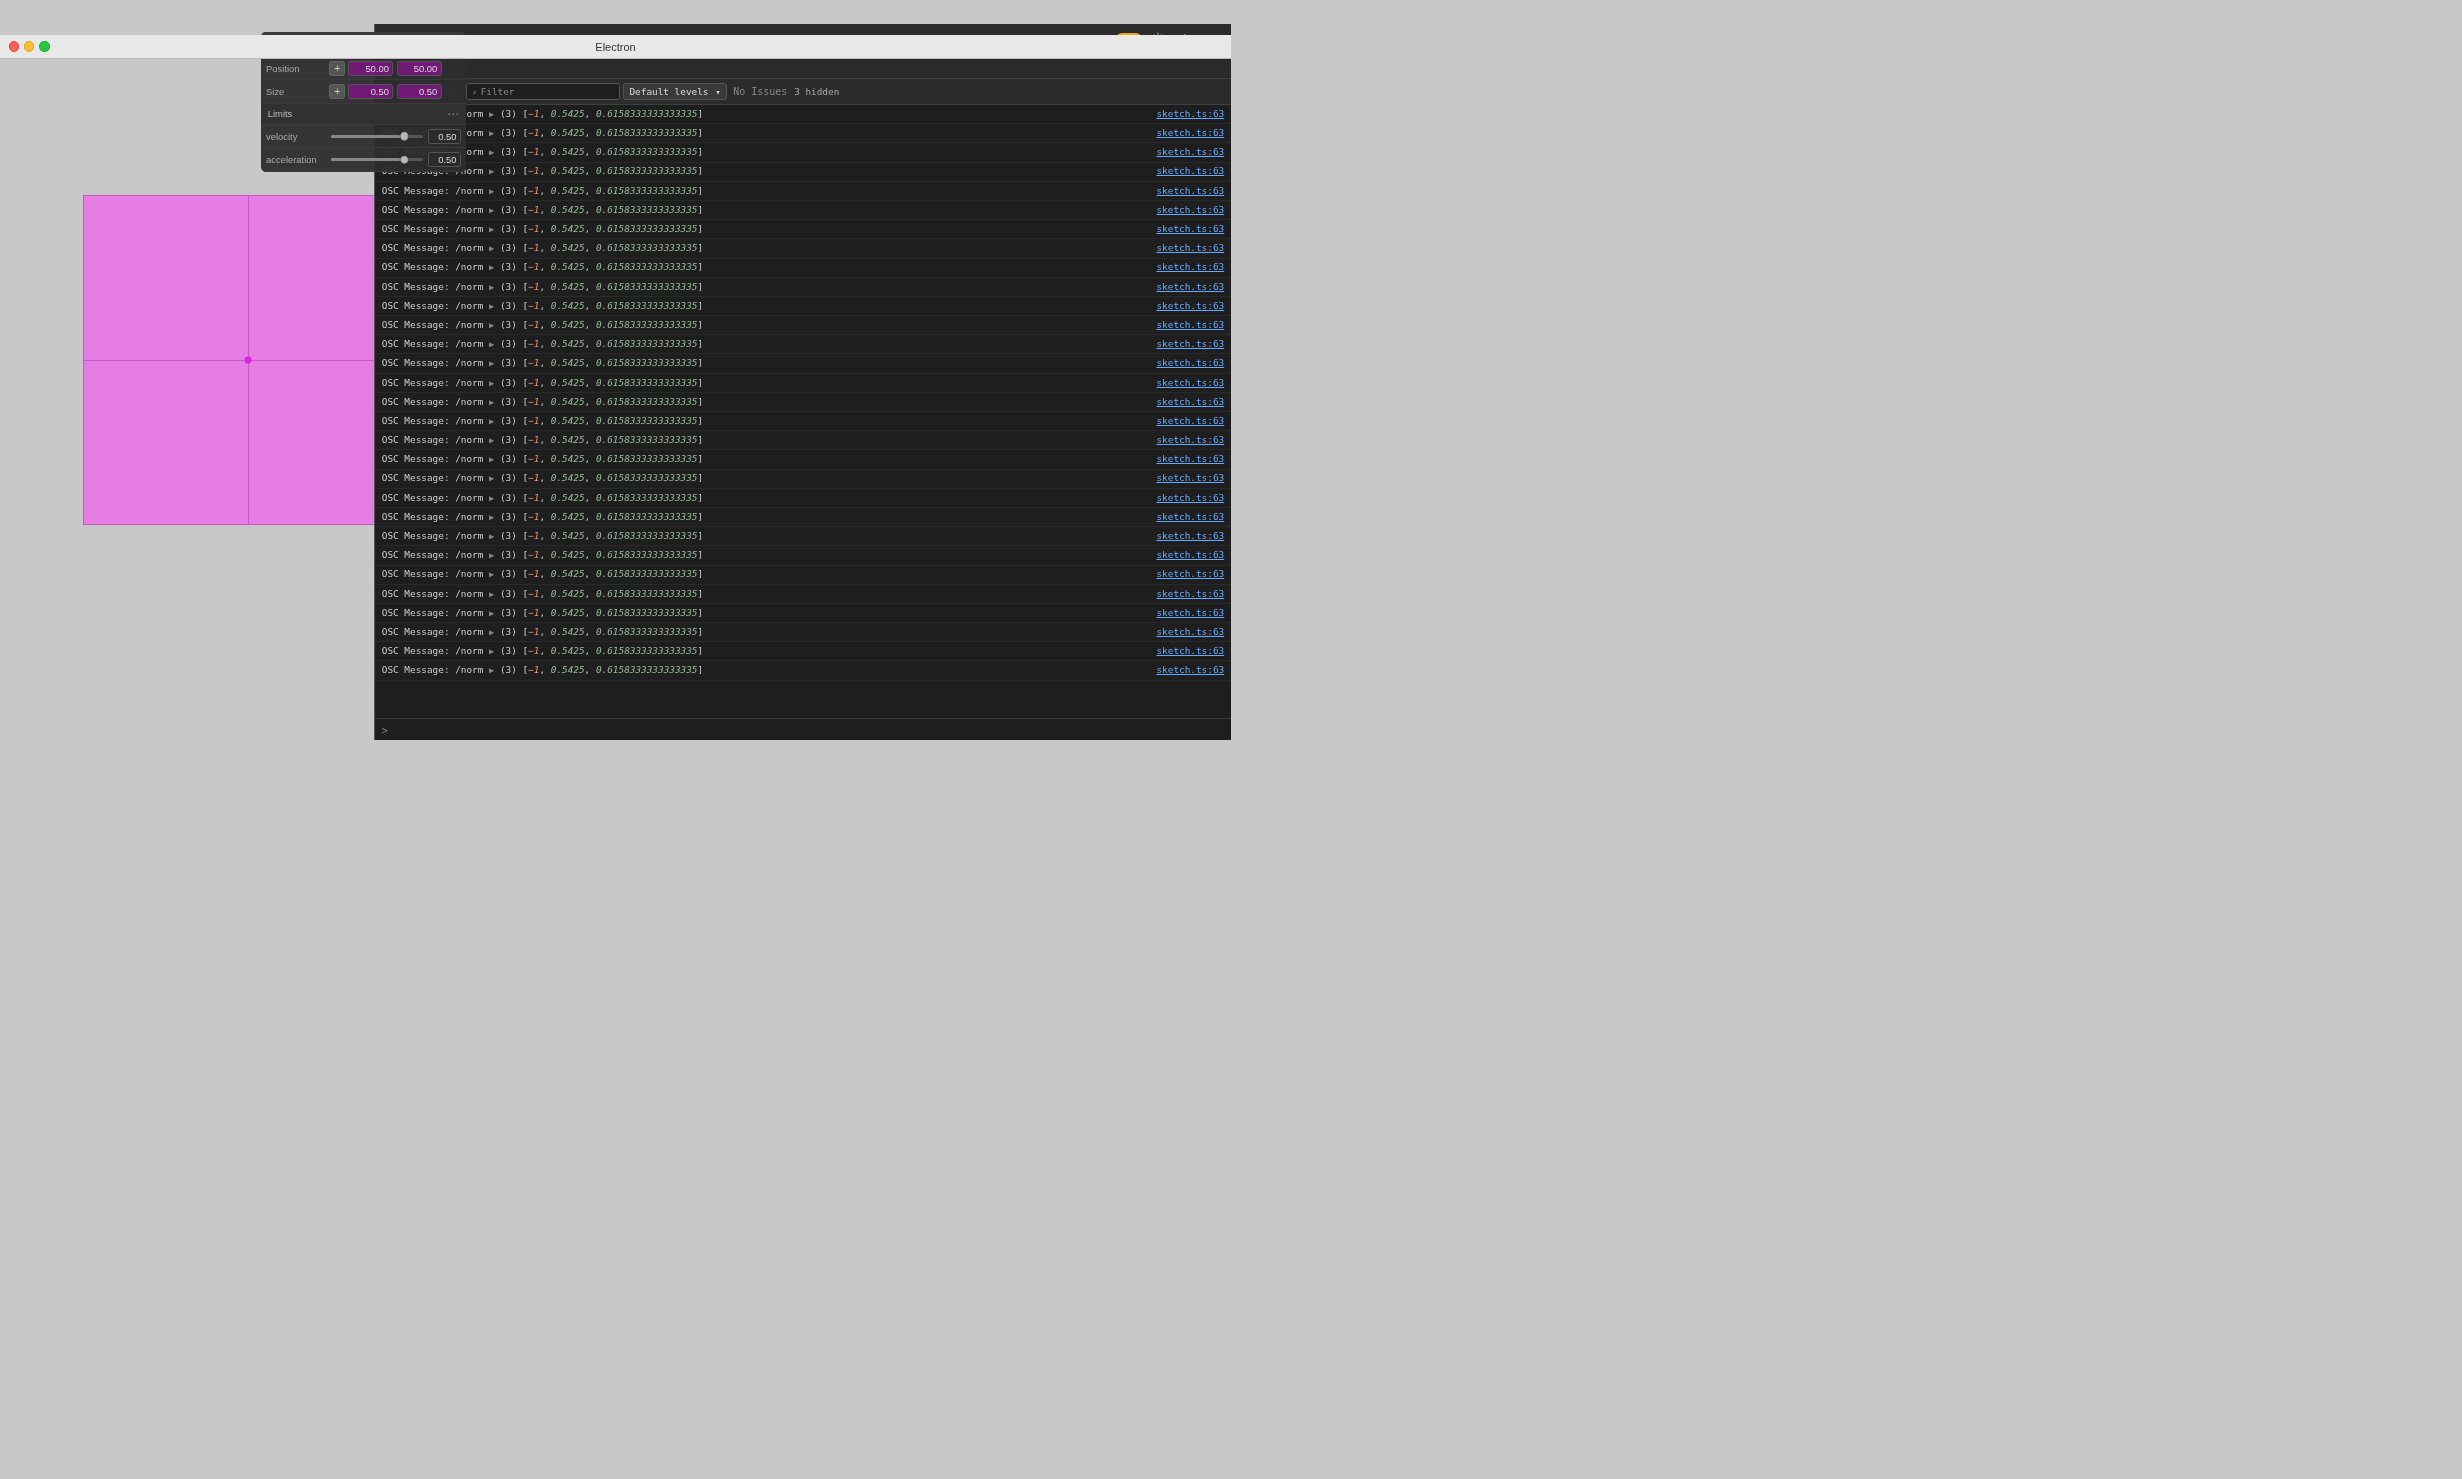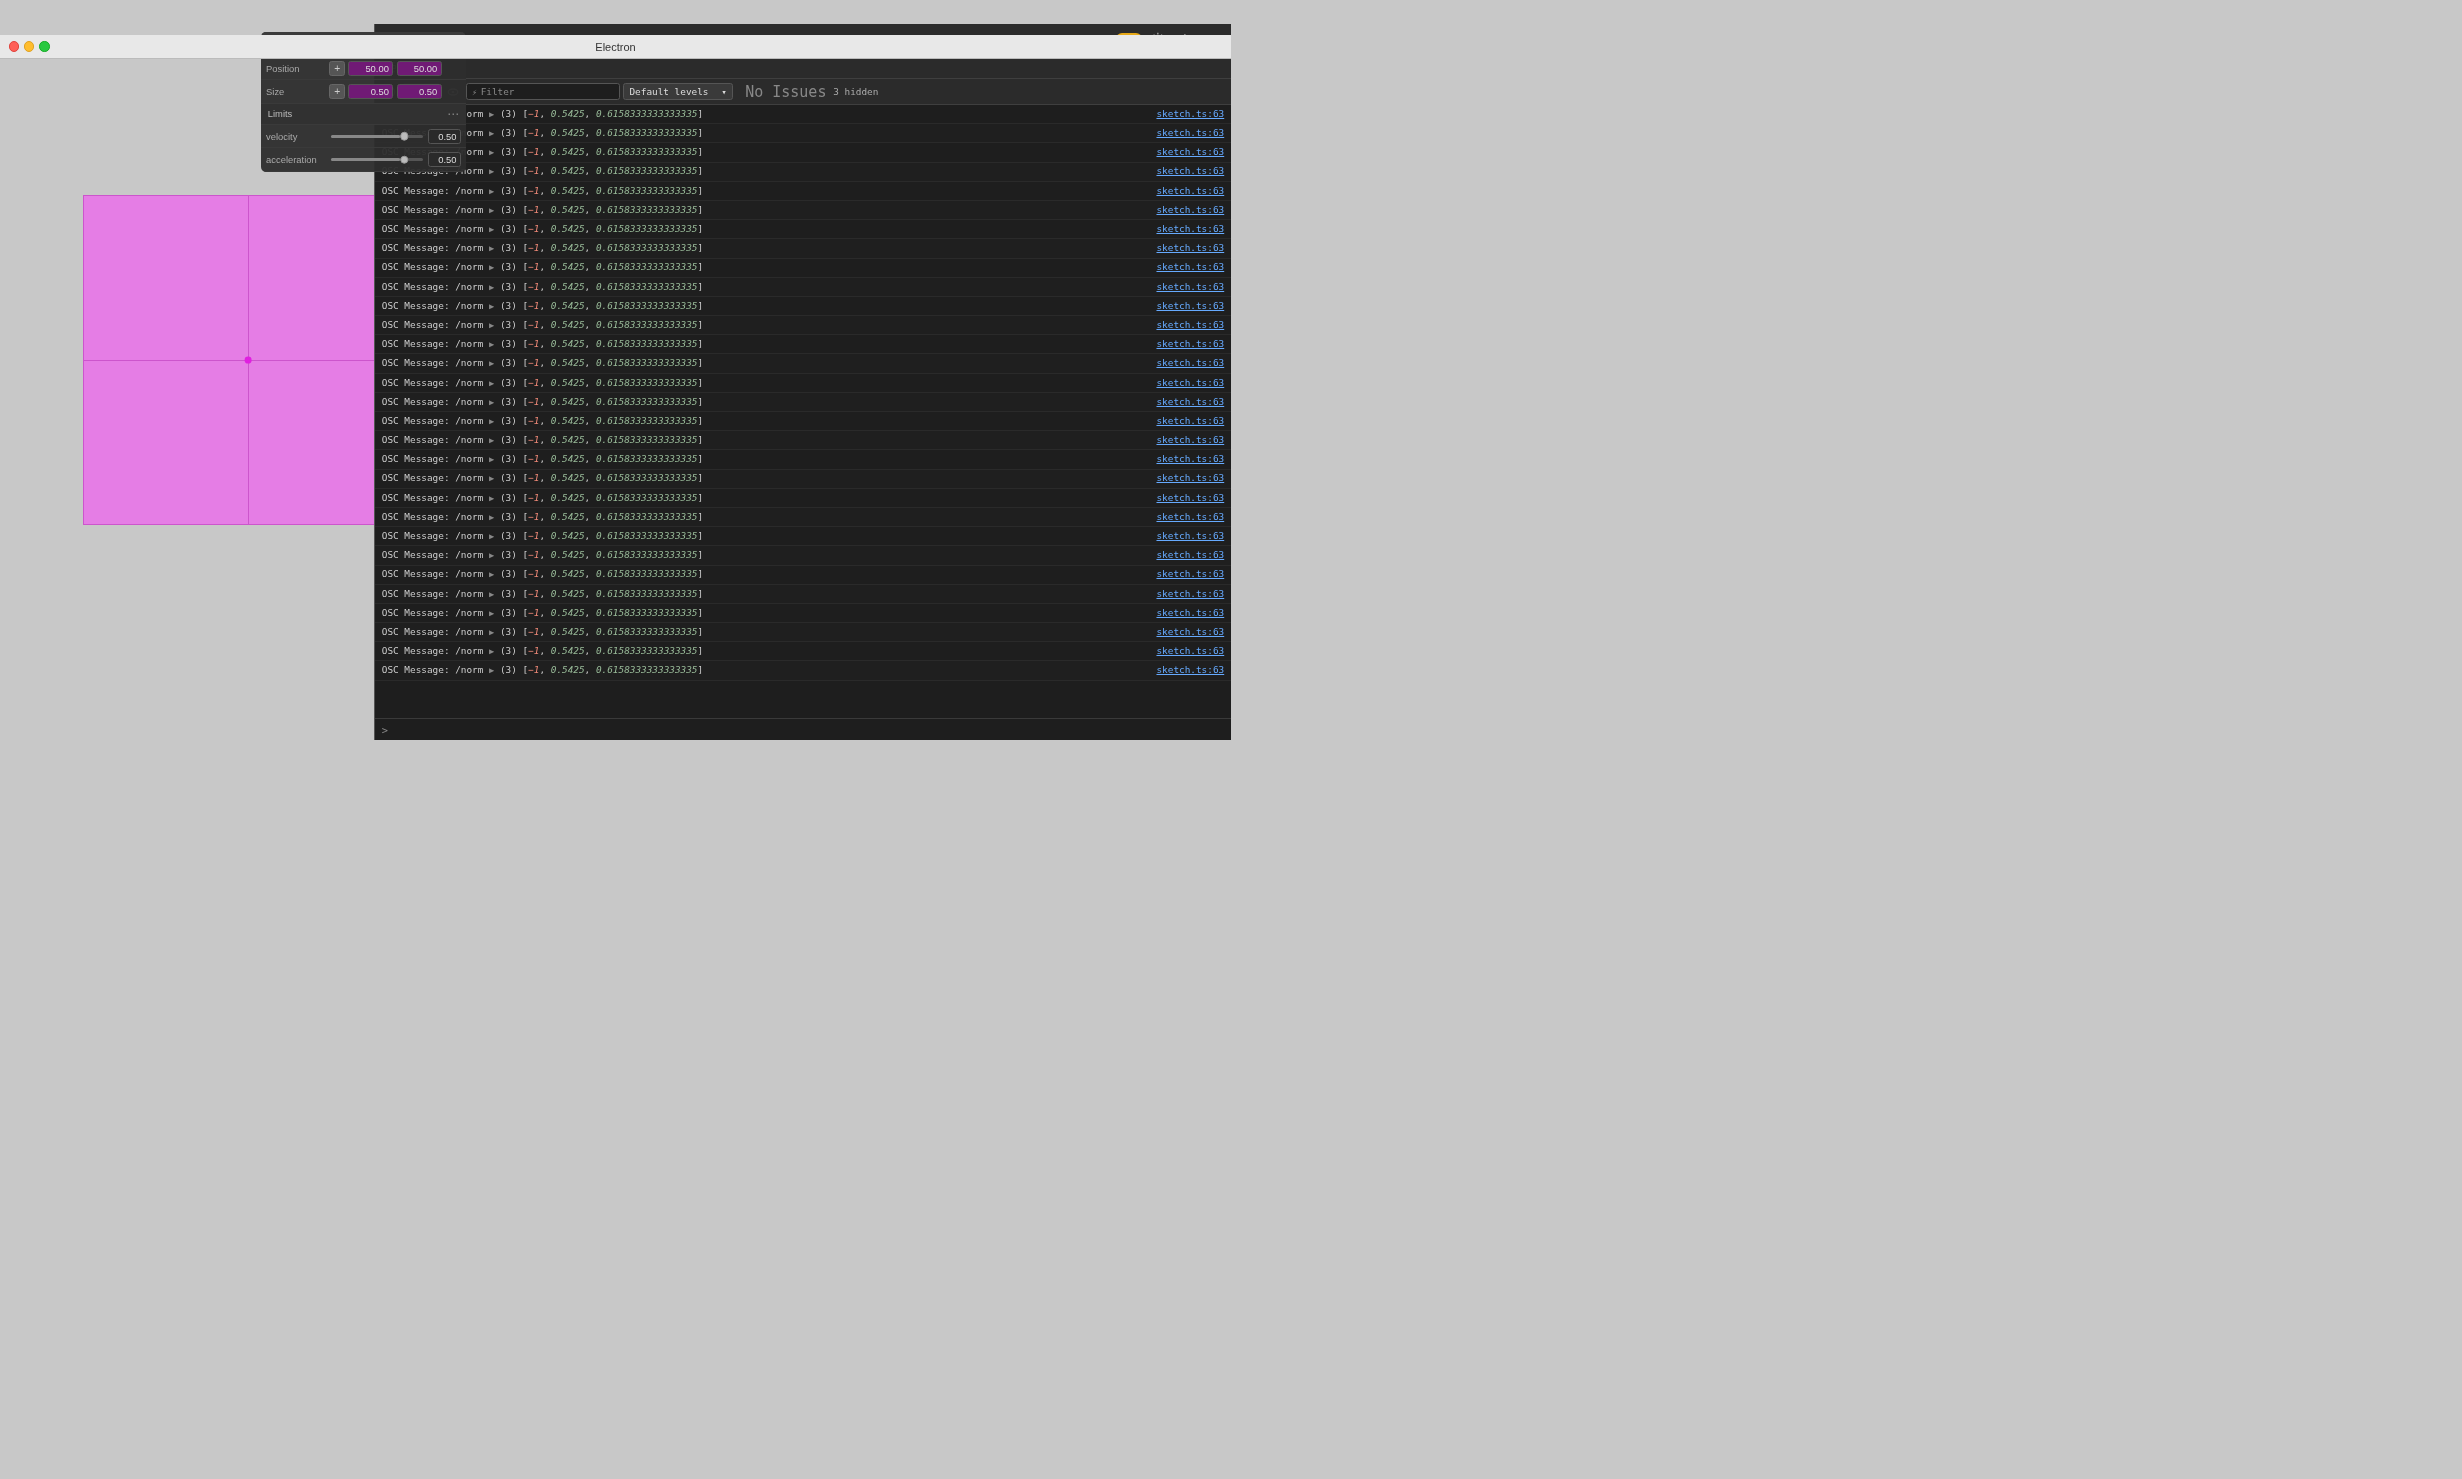--- a/index.html
+++ b/index.html
@@ -347,26 +347,26 @@
     .default-levels {
       background: #3a3a3a;
       border: 0.9px solid #555;
       border-radius: 2.6px;
       padding: 1.7px 5.1px;
       color: #ddd;
       font-size: 9.4px;
       cursor: pointer;
       display: flex;
       align-items: center;
-      gap: 13px;
+      gap: 7px;
     }
     .no-issues {
       color: #888;
-      font-size: 15px;
-      margin-left: 9px;
+      font-size: 10px;
+      margin-left: 3px;
     }
 
     
     .console-log {
       flex: 1;
       overflow-y: auto;
       background: #1e1e1e;
     }
     .log-entry {
       display: flex;

